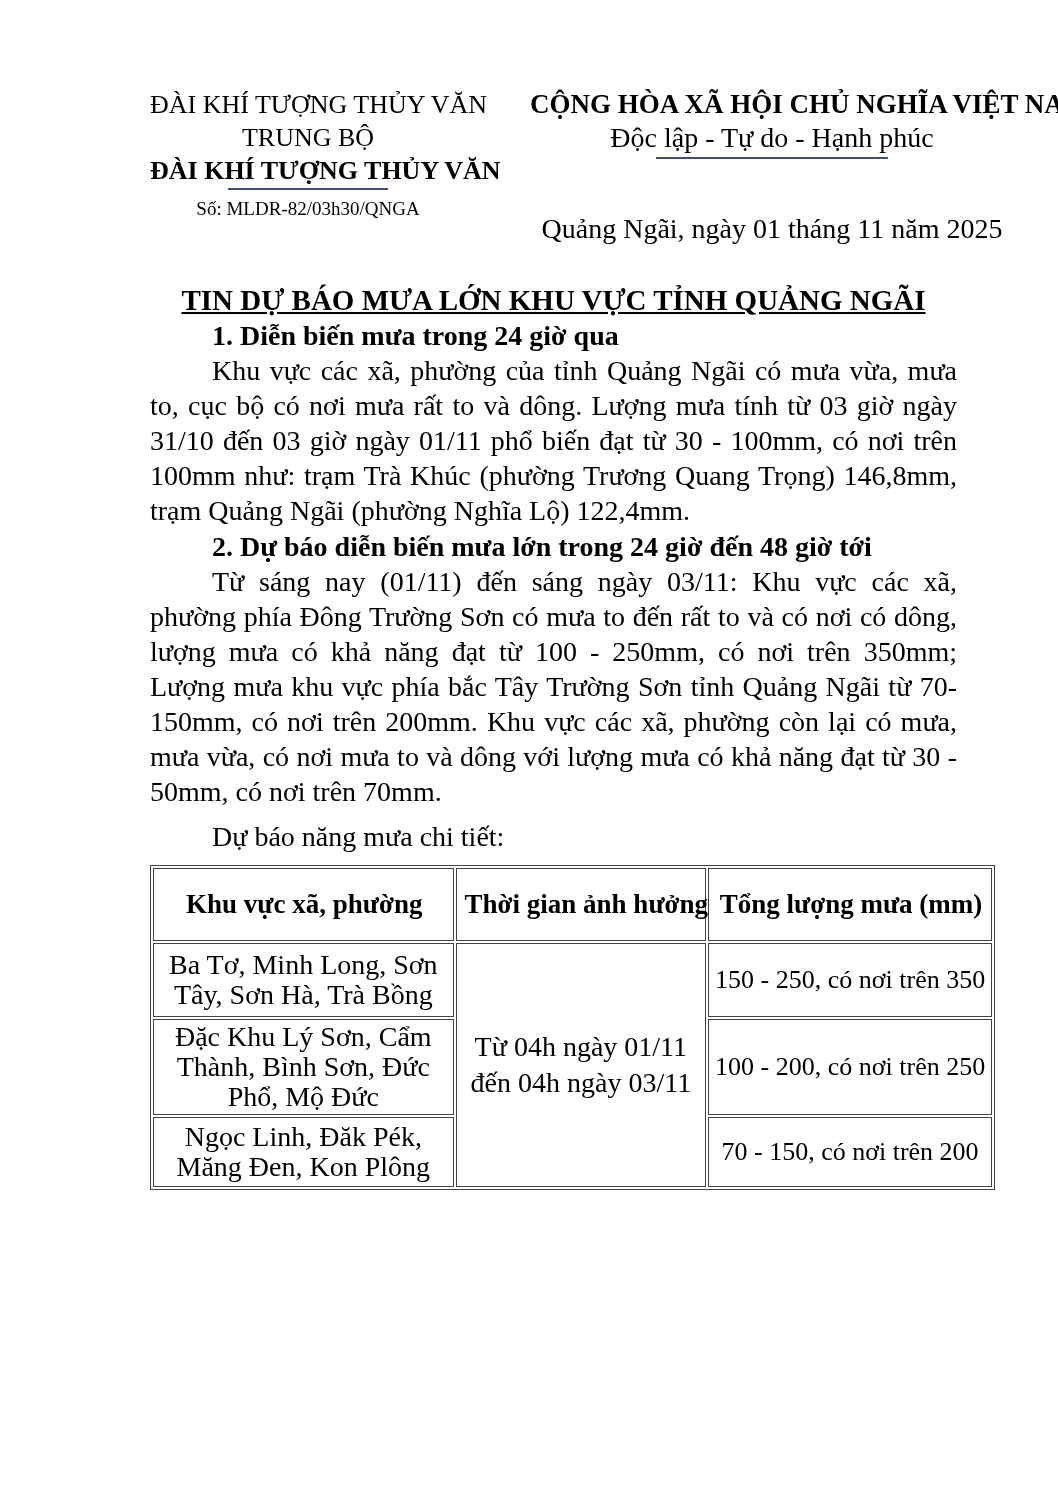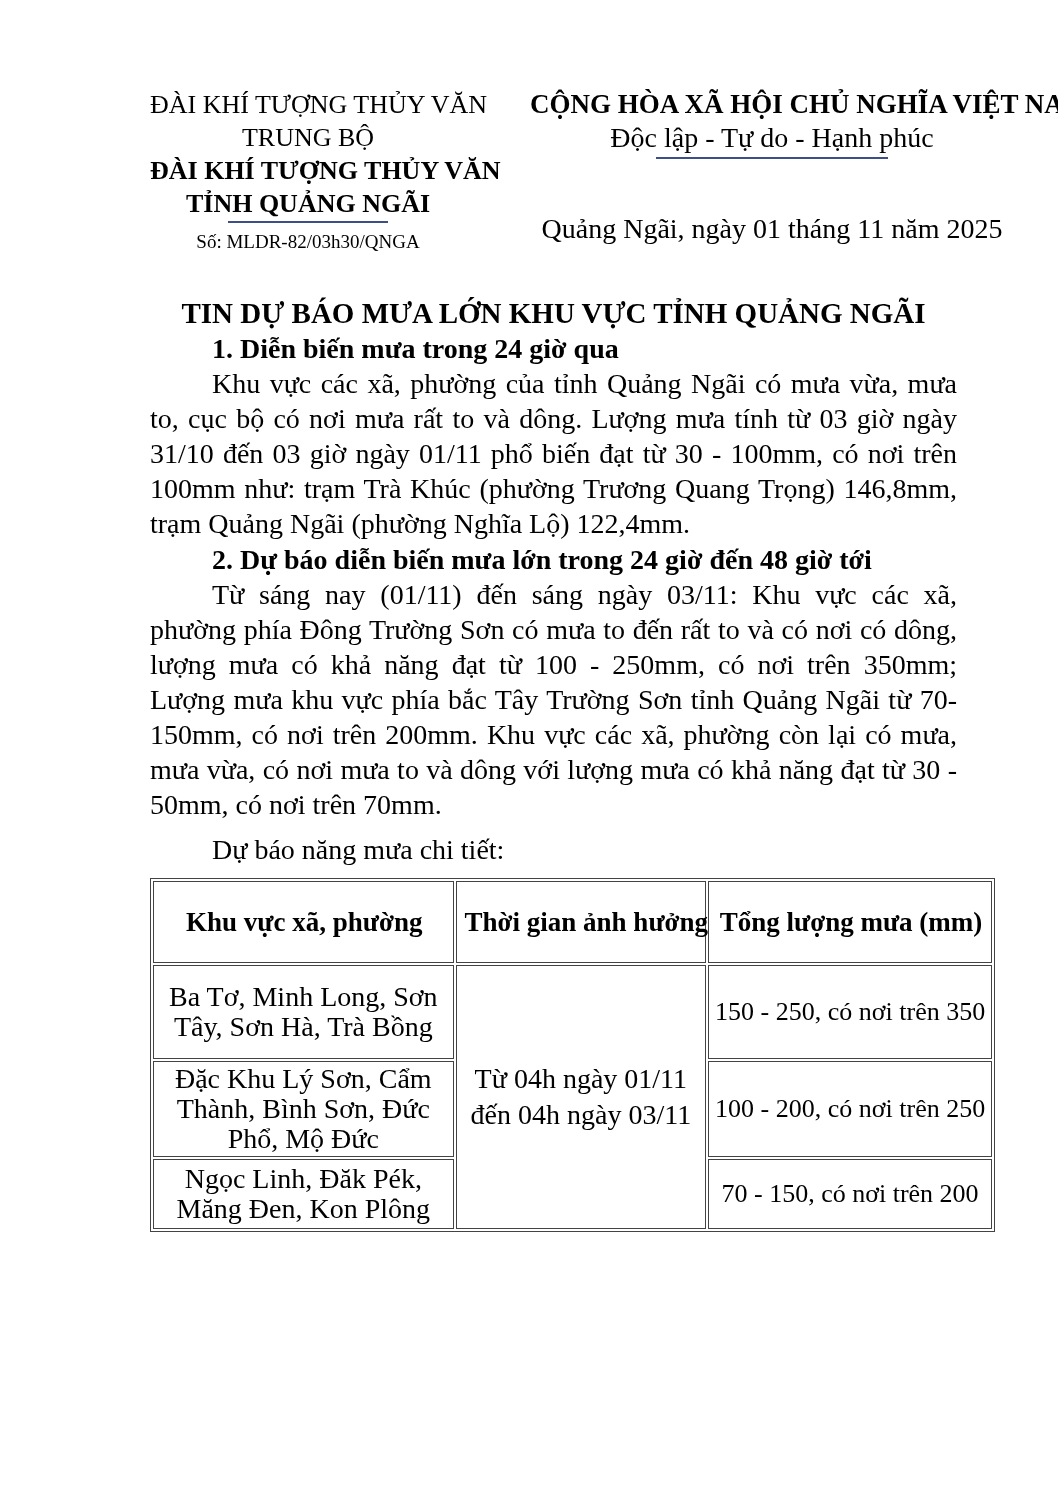--- a/index.html
+++ b/index.html
@@ -23,21 +23,21 @@
   .agency-underline { width: 160px; border-bottom: 2px solid #3e4f86; margin: 1px auto 2px; }
   .doc-number { font-size: 19px; }
   .header-right { width: 484px; margin-right: 44px; text-align: center; }
   .country { font-size: 27px; font-weight: bold; line-height: 33px; white-space: nowrap; }
   .motto { font-size: 28px; font-weight: normal; line-height: 33px; white-space: nowrap; }
   .motto-underline { width: 232px; border-bottom: 2px solid #3e4f86; margin: 3px auto 0; }
   .dateline { font-size: 28px; margin-top: 54px; white-space: nowrap; }
   
   .doc-title {
     width: 807px; text-align: center; font-weight: bold;
-    font-size: 29px; line-height: 34px; margin-top: 38px;
+    font-size: 29px; line-height: 34px; margin-top: 38px; text-decoration: underline;
   }
   .section-heading {
     width: 807px; font-weight: bold; text-indent: 62px;
     line-height: 35px; margin-top: 1px;
   }
   .para {
     width: 807px; text-align: justify; text-indent: 62px; line-height: 35px;
   }
   .forecast-intro { width: 807px; text-indent: 62px; line-height: 35px; margin-top: 10px; }
   
@@ -45,42 +45,41 @@
     width: 845px; margin-top: 11px;
     border-collapse: separate; border-spacing: 2px;
     border: 1px solid #434343;
     table-layout: fixed;
   }
   .rain-table th, .rain-table td {
     border: 1px solid #434343;
     text-align: center; vertical-align: middle;
     padding: 2px 6px;
   }
-  .rain-table th { font-size: 27px; font-weight: bold; height: 82px; white-space: nowrap; padding-left: 8px; }
+  .rain-table th { font-size: 27px; font-weight: bold; height: 73px; white-space: nowrap; padding-left: 8px; }
   .col-area  { width: 36%; }
   .col-time  { width: 30%; }
   .col-total { width: 34%; }
   .area-cell   { font-size: 28px; line-height: 30px; }
   .time-cell   { font-size: 28px; line-height: 36px; margin-top: 16px; }
   .amount-cell { font-size: 26px; line-height: 30px; white-space: nowrap; }
-  .row-1 .area-cell { height: 94px; }
+  .row-1 .area-cell { height: 74px; }
   .row-2 .area-cell { height: 84px; }
   .row-3 .area-cell { height: 70px; }
 </style>
 </head>
 <body>
 
 <div class="page">
 
   <div class="doc-header">
     <div class="header-left">
       <div class="ln">ĐÀI KHÍ TƯỢNG THỦY VĂN</div>
       <div class="ln">TRUNG BỘ</div>
       <div class="ln bold">ĐÀI KHÍ TƯỢNG THỦY VĂN</div>
-      <div class="ln bold">TỈNH QUẢNG NGÃI</div>
       <div class="agency-underline"></div>
       <div class="ln doc-number">Số: MLDR-82/03h30/QNGA</div>
     </div>
     <div class="header-right">
       <div class="country">CỘNG HÒA XÃ HỘI CHỦ NGHĨA VIỆT NAM</div>
       <div class="motto">Độc lập - Tự do - Hạnh phúc</div>
       <div class="motto-underline"></div>
       <div class="dateline">Quảng Ngãi, ngày 01 tháng 11 năm 2025</div>
     </div>
   </div>

